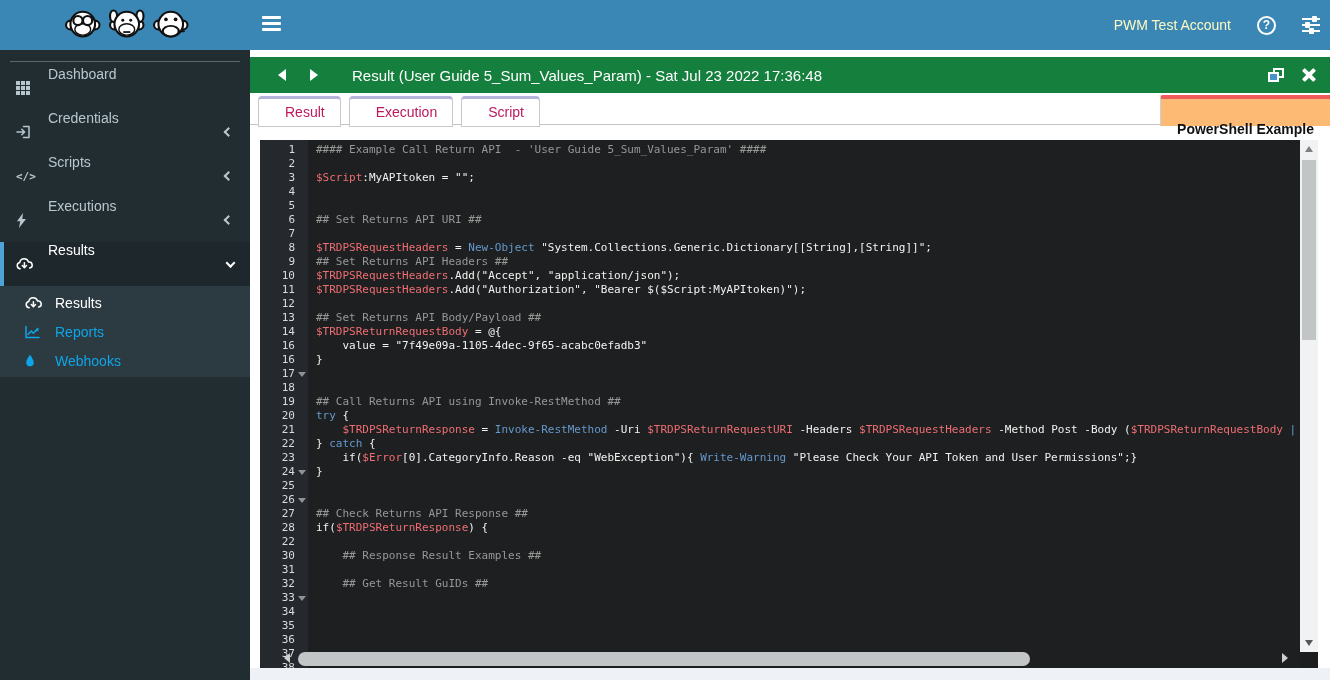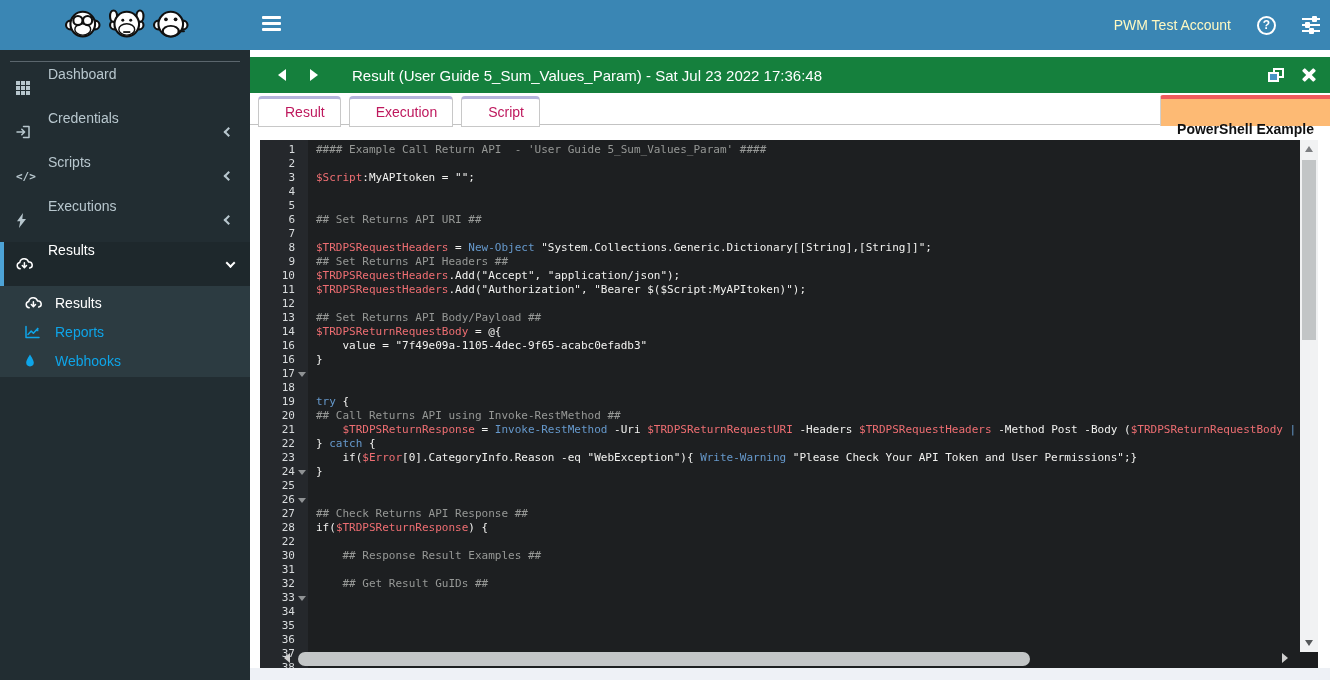--- a/index.html
+++ b/index.html
@@ -344,22 +344,22 @@
       <div class="cl"><span class="tk-c">## Set Returns API Headers ##</span></div>
       <div class="cl"><span class="tk-v">$TRDPSRequestHeaders</span><span class="tk-t">.Add("Accept", "application/json");</span></div>
       <div class="cl"><span class="tk-v">$TRDPSRequestHeaders</span><span class="tk-t">.Add("Authorization", "Bearer $($Script:MyAPItoken)");</span></div>
       <div class="cl"></div>
       <div class="cl"><span class="tk-c">## Set Returns API Body/Payload ##</span></div>
       <div class="cl"><span class="tk-v">$TRDPSReturnRequestBody</span><span class="tk-t"> = @{</span></div>
       <div class="cl"><span class="tk-t">    value = "7f49e09a-1105-4dec-9f65-acabc0efadb3"</span></div>
       <div class="cl"><span class="tk-t">}</span></div>
       <div class="cl"></div>
       <div class="cl"></div>
+      <div class="cl"><span class="tk-c">## Call Returns API using Invoke-RestMethod ##</span></div>
       <div class="cl"><span class="tk-k">try</span><span class="tk-t"> {</span></div>
-      <div class="cl"><span class="tk-c">## Call Returns API using Invoke-RestMethod ##</span></div>
       <div class="cl"><span class="tk-t">    </span><span class="tk-v">$TRDPSReturnResponse</span><span class="tk-t"> = </span><span class="tk-k">Invoke-RestMethod</span><span class="tk-t"> -Uri </span><span class="tk-v">$TRDPSReturnRequestURI</span><span class="tk-t"> -Headers </span><span class="tk-v">$TRDPSRequestHeaders</span><span class="tk-t"> -Method Post -Body (</span><span class="tk-v">$TRDPSReturnRequestBody</span><span class="tk-t"> </span><span class="tk-k">|</span><span class="tk-t"> </span></div>
       <div class="cl"><span class="tk-t">} </span><span class="tk-k">catch</span><span class="tk-t"> {</span></div>
       <div class="cl"><span class="tk-t">    if(</span><span class="tk-v">$Error</span><span class="tk-t">[0].CategoryInfo.Reason -eq "WebException"){ </span><span class="tk-k">Write-Warning</span><span class="tk-t"> "Please Check Your API Token and User Permissions";}</span></div>
       <div class="cl"><span class="tk-t">}</span></div>
       <div class="cl"></div>
       <div class="cl"></div>
       <div class="cl"><span class="tk-c">## Check Returns API Response ##</span></div>
       <div class="cl"><span class="tk-t">if(</span><span class="tk-v">$TRDPSReturnResponse</span><span class="tk-t">) {</span></div>
       <div class="cl"></div>
       <div class="cl"><span class="tk-c">    ## Response Result Examples ##</span></div>

